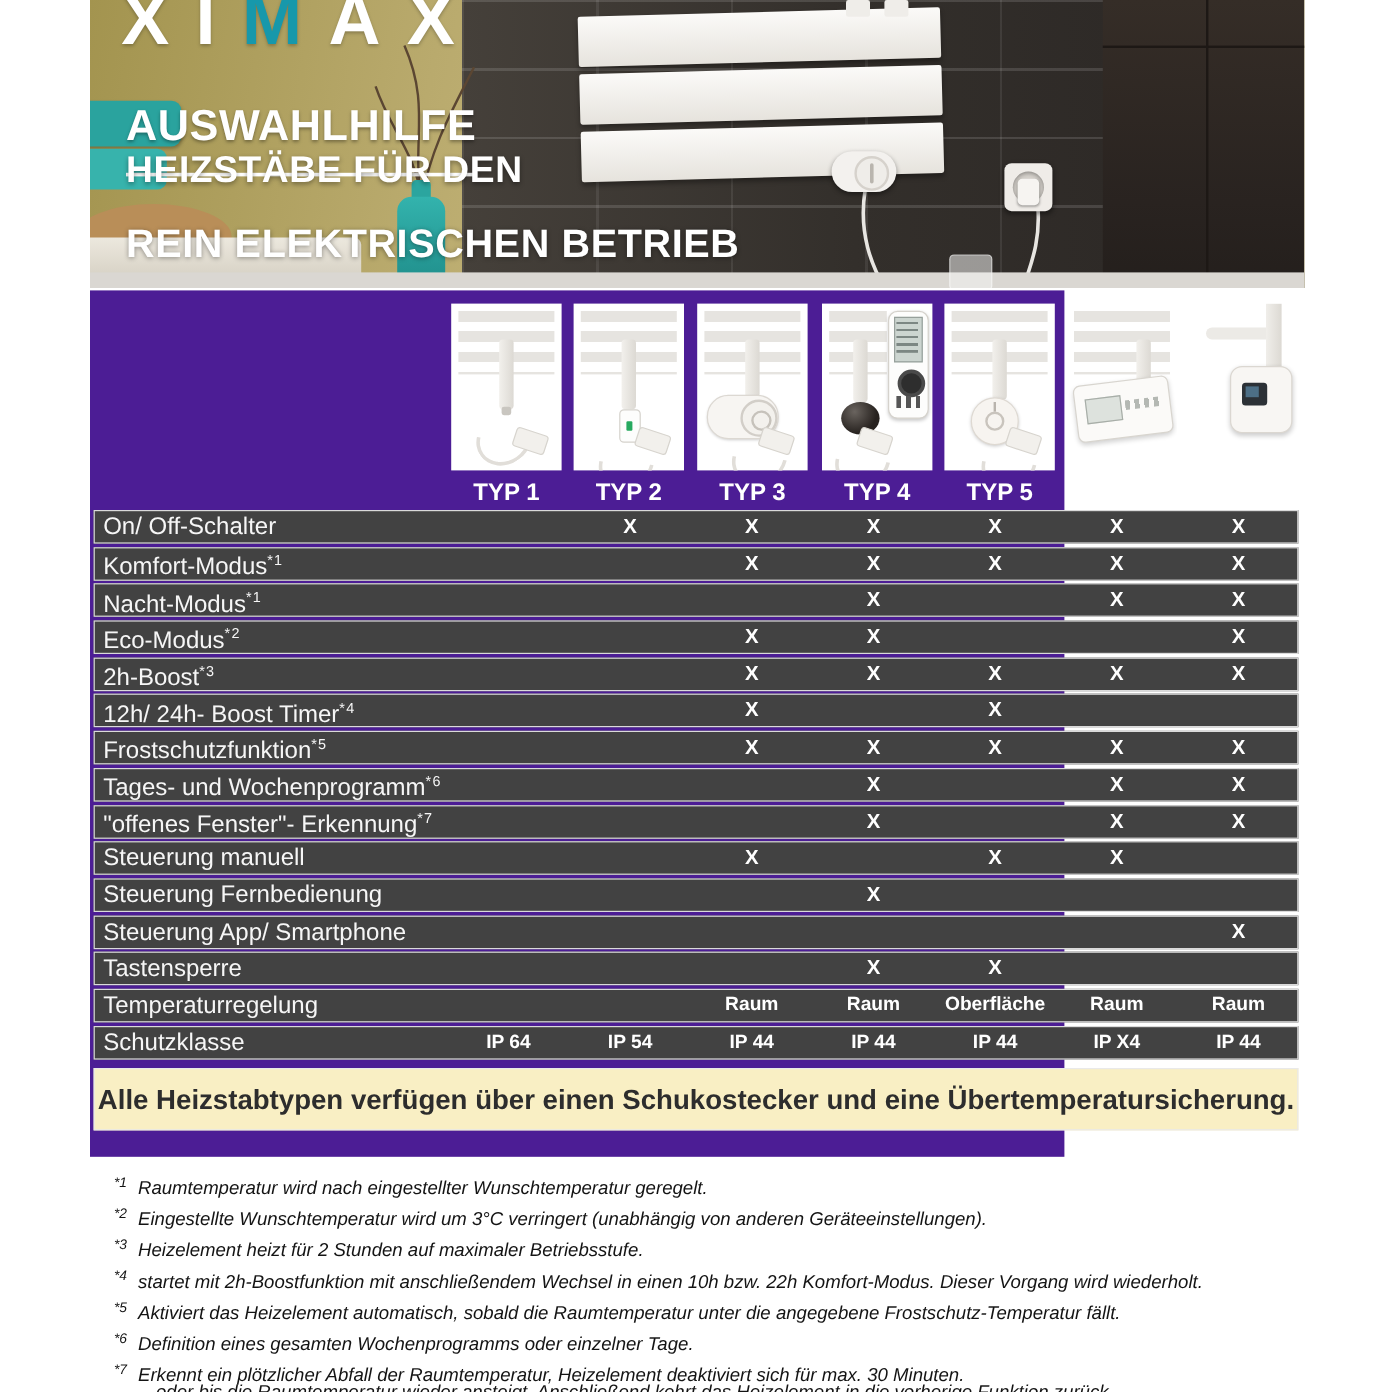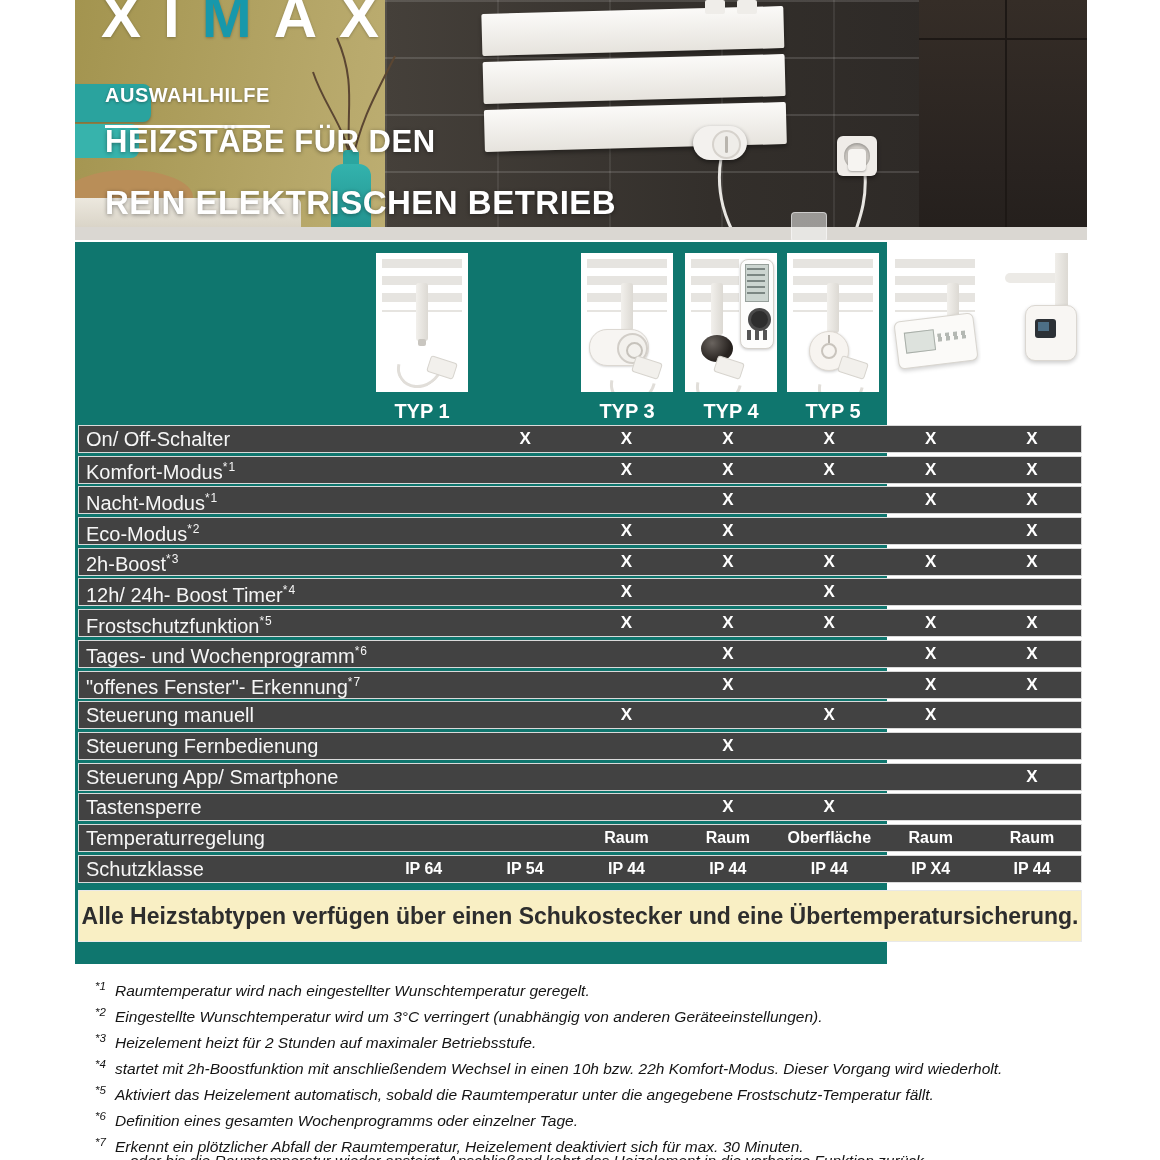--- a/index.html
+++ b/index.html
@@ -31,26 +31,26 @@
   .towel1{position:absolute;left:-8px;top:84px;width:84px;height:38px;background:#2aa39e;border-radius:8px;box-shadow:0 2px 3px rgba(0,0,0,.25);}
   .towel2{position:absolute;left:-8px;top:124px;width:72px;height:34px;background:#37b3ac;border-radius:8px;}
   .wood-chair{position:absolute;left:-12px;top:170px;width:130px;height:36px;background:#b98e58;border-radius:60% 60% 0 0 / 90% 90% 0 0;}
   .bench{position:absolute;left:-12px;top:198px;width:238px;height:46px;background:linear-gradient(180deg,#ece8de,#cfc9bb);border-radius:6px;}
   .counter{position:absolute;left:0;top:227px;width:100%;height:13px;background:#dad7d2;}
   .glass{position:absolute;left:716px;top:212px;width:34px;height:28px;background:rgba(243,243,241,.55);border:1px solid rgba(255,255,255,.5);border-radius:4px;}
   .hero-cables{position:absolute;left:0;top:0;}
 
   .brand{position:absolute;left:26px;top:-18px;font-size:60px;font-weight:700;color:#ffffff;letter-spacing:22px;text-shadow:0 1px 3px rgba(0,0,0,.25);}
   .brand-m{color:#1798ab;}
-  .eyebrow{position:absolute;left:30px;top:84px;font-size:20px;font-weight:700;color:#ffffff;padding-bottom:18px;border-bottom:3px solid #ffffff;letter-spacing:.5px;text-shadow:0 1px 3px rgba(0,0,0,.35);}
+  .eyebrow{position:absolute;left:30px;top:84px;font-size:36px;font-weight:700;color:#ffffff;padding-bottom:18px;border-bottom:3px solid #ffffff;letter-spacing:.5px;text-shadow:0 1px 3px rgba(0,0,0,.35);}
   .title1{position:absolute;left:30px;top:124px;font-size:31px;font-weight:700;color:#ffffff;letter-spacing:.5px;text-shadow:0 1px 4px rgba(0,0,0,.4);}
   .title2{position:absolute;left:30px;top:184px;font-size:33px;font-weight:700;color:#ffffff;letter-spacing:.5px;text-shadow:0 1px 4px rgba(0,0,0,.4);}
 
   
-  .table-wrap{position:absolute;left:75px;top:242px;width:812px;height:722px;background:#0f766e;}
+  .table-wrap{position:absolute;left:75px;top:242px;width:812px;height:722px;background:#4c1d95;}
   .pcol{position:absolute;top:11px;width:92px;}
   .pimg{position:relative;width:92px;height:139px;background:#ffffff;overflow:hidden;}
   .plabel{position:absolute;top:147px;left:-5px;width:102px;text-align:center;color:#ffffff;font-weight:700;font-size:20px;}
   .rails{position:absolute;left:6px;right:6px;top:6px;height:53px;background:repeating-linear-gradient(180deg,#e6e4e0 0 9px,#ffffff 9px 17px);}
   .rod{position:absolute;left:40px;top:30px;width:12px;height:58px;background:linear-gradient(90deg,#f2f0ec,#dcd9d3);border-radius:3px;}
   .plugend{position:absolute;right:12px;bottom:16px;width:26px;height:15px;background:#f2f0ec;border:1px solid #d7d4ce;border-radius:3px;transform:rotate(18deg);}
   .cord{position:absolute;left:20px;top:92px;width:42px;height:36px;border:3px solid #e1ded9;border-radius:50%;border-top-color:transparent;border-right-color:transparent;transform:rotate(-35deg);}
   .rodtip{position:absolute;left:42px;top:86px;width:8px;height:7px;background:#c9c6c0;border-radius:2px;}
   .switch2{position:absolute;left:38px;top:88px;width:16px;height:26px;background:#fdfdfc;border:1px solid #d5d2cc;border-radius:4px;}
   .switch2-dot{position:absolute;left:5px;top:9px;width:5px;height:8px;background:#27a95f;border-radius:1px;}
@@ -146,20 +146,32 @@
       <div class="pimg">
         <div class="rails"></div>
         <div class="rod"></div>
         <div class="rodtip"></div>
         <div class="cord"></div>
         <div class="plugend"></div>
       </div>
       <div class="plabel">TYP 1</div>
     </div>
 
+    <div class="pcol" style="left:403px;">
+      <div class="pimg">
+        <div class="rails"></div>
+        <div class="rod"></div>
+        <div class="switch2">
+          <div class="switch2-dot"></div>
+        </div>
+        <div class="cord" style="top:112px;"></div>
+        <div class="plugend"></div>
+      </div>
+      <div class="plabel">TYP 2</div>
+    </div>
 
     <div class="pcol" style="left:506px;">
       <div class="pimg">
         <div class="rails"></div>
         <div class="rod" style="height:48px;"></div>
         <div class="ctrl-oval"></div>
         <div class="ctrl-dial">
           <div class="ctrl-dial-in"></div>
         </div>
         <div class="cord" style="top:108px;left:28px;"></div>

